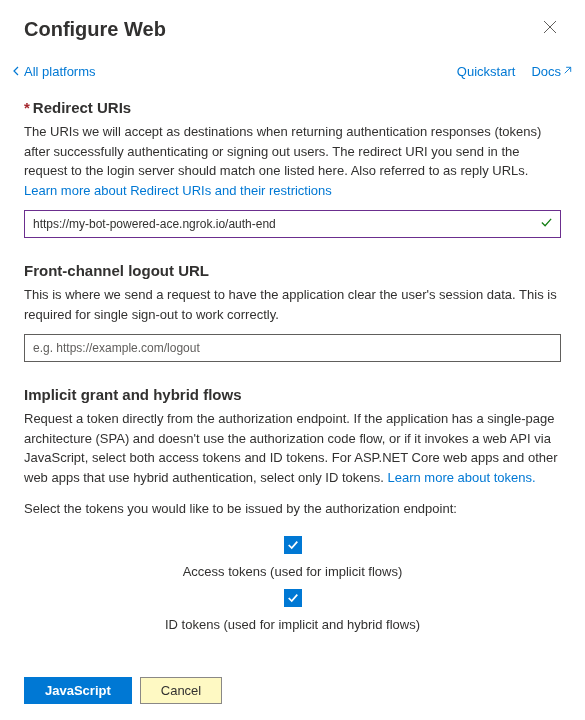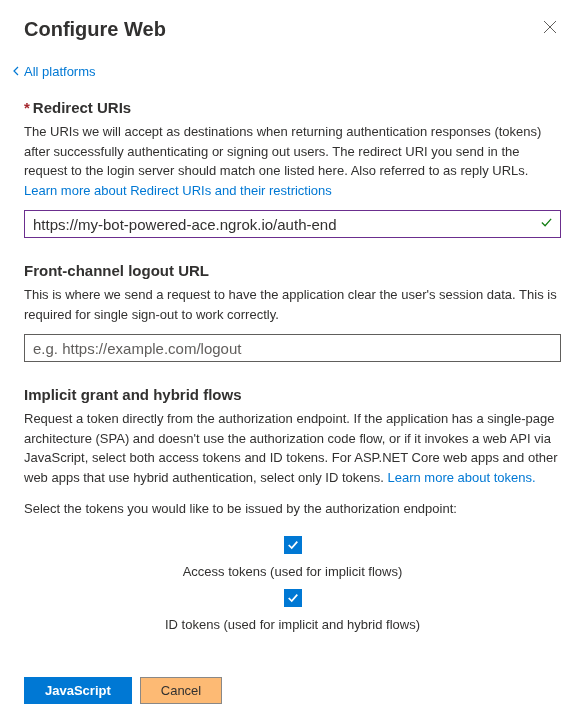--- a/index.html
+++ b/index.html
@@ -81,21 +81,21 @@
       margin-bottom: 10px;
     }
     .inline-link {
       color: #0078d4;
       cursor: pointer;
     }
     .input-field {
       width: 100%;
       padding: 5px 30px 5px 8px;
       border: 1px solid #605e5c;
-      font-size: 15px;
+      font-size: 12px;
       font-family: inherit;
       color: #323130;
       height: 28px;
     }
     .input-field::placeholder {
       color: #605e5c;
     }
     .input-validated {
       border: 1px solid #6b2e8e;
     }
@@ -160,21 +160,21 @@
       color: #fff;
       border: 1px solid #0078d4;
       padding: 5px 20px;
       font-size: 13px;
       font-weight: 600;
       cursor: pointer;
       font-family: inherit;
       min-width: 96px;
     }
     .btn-secondary {
-      background: #fdba74;
+      background: #fef9c3;
       color: #323130;
       border: 1px solid #8a8886;
       padding: 5px 20px;
       font-size: 13px;
       cursor: pointer;
       font-family: inherit;
       min-width: 80px;
     }
     .ext-icon {
       display: inline-flex;
@@ -197,20 +197,30 @@
 
 <div class="top-nav">
   <a class="back-link">
     <span>
       <svg width="8" height="10" viewBox="0 0 8 10">
           <path d="M6 1 L2 5 L6 9" stroke="#0078d4" stroke-width="1.2" fill="none"></path>
         </svg>
     </span>
     <span>All platforms</span>
   </a>
+  <div class="top-links">
+    <a class="link">Quickstart</a>
+    <a class="link">
+      <span>Docs</span><span class="ext-icon">
+          <svg width="11" height="11" viewBox="0 0 12 12">
+            <path d="M4.5 2.5 H9.5 V7.5 M9.5 2.5 L3 9" stroke="#0078d4" stroke-width="1" fill="none"></path>
+          </svg>
+        </span>
+    </a>
+  </div>
 </div>
 
 <div class="section">
   <div class="section-title">
     <span class="required-asterisk">*</span><span>Redirect URIs</span>
   </div>
   <p class="description">
     <span>The URIs we will accept as destinations when returning authentication responses (tokens) after successfully authenticating or signing out users. The redirect URI you send in the request to the login server should match one listed here. Also referred to as reply URLs. </span><span class="inline-link">Learn more about Redirect URIs and their restrictions</span>
   </p>
   <div class="input-wrapper">

